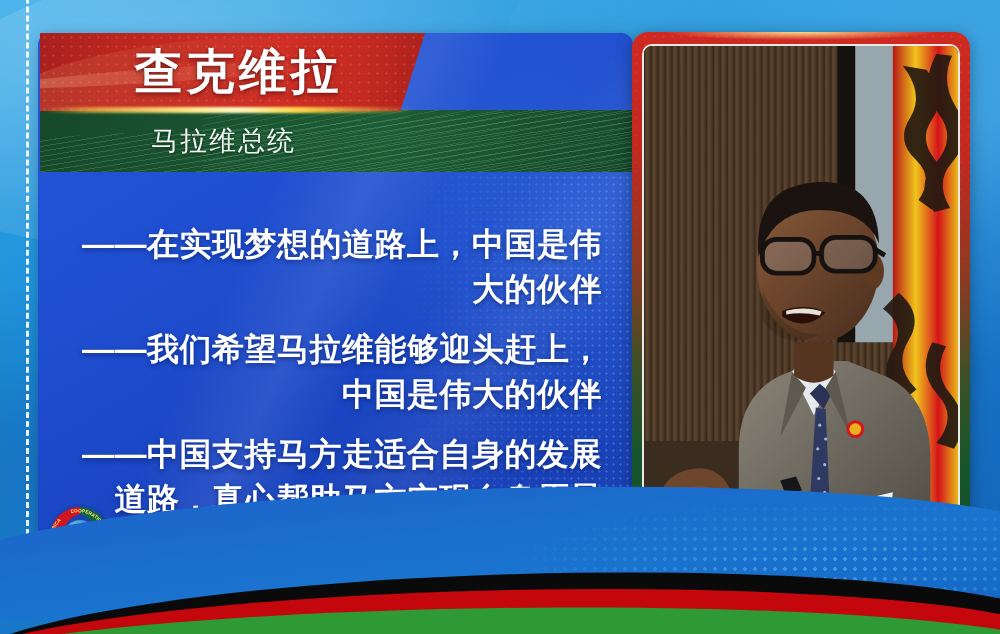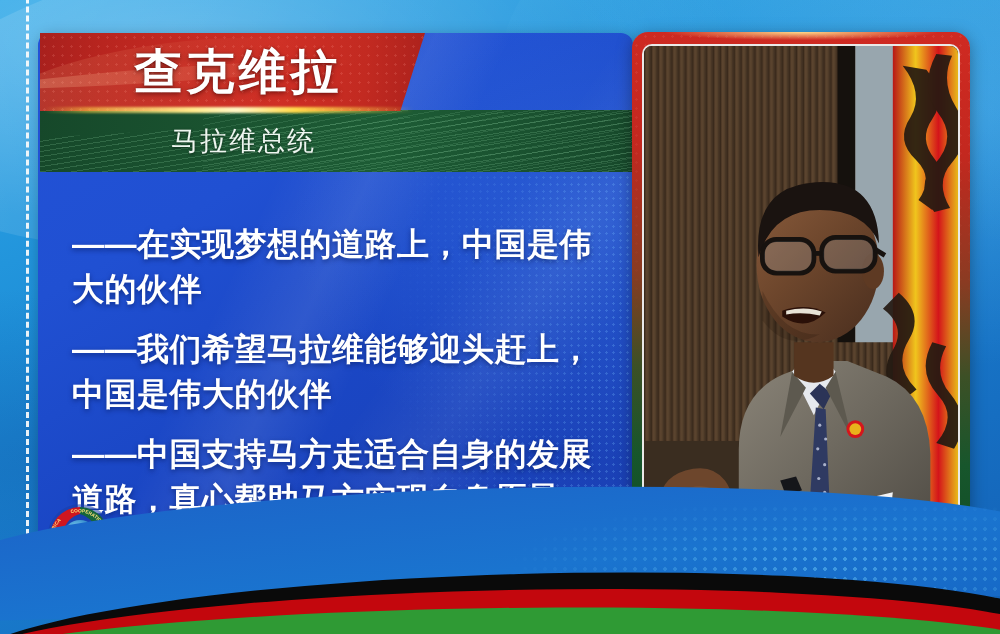--- a/index.html
+++ b/index.html
@@ -65,27 +65,27 @@
 
   
   .band-green{position:absolute;left:40px;top:110px;width:593px;height:62px;overflow:hidden;
     background:linear-gradient(100deg,#16482a 0%,#1a5330 30%,#1d5c35 58%,#17492b 100%);
     clip-path:polygon(0 0, 100% 0, 100% 100%, 0 100%);}
   .band-green .g1{position:absolute;left:-30px;bottom:-58px;width:700px;height:110px;
     background:repeating-linear-gradient(-6deg, rgba(150,220,170,.20) 0px, rgba(150,220,170,.20) 1px, rgba(0,0,0,0) 1px, rgba(0,0,0,0) 5px);
     transform:rotate(-3.2deg);}
   .band-green .g2{position:absolute;right:-90px;top:-28px;width:520px;height:120px;
     background:repeating-linear-gradient(-11deg, rgba(160,225,180,.13) 0px, rgba(160,225,180,.13) 1px, rgba(0,0,0,0) 1px, rgba(0,0,0,0) 6px);}
-  .subtitle-cn{position:absolute;left:56px;top:110px;width:385px;height:62px;
+  .subtitle-cn{position:absolute;left:36px;top:110px;width:385px;height:62px;
     display:flex;align-items:center;justify-content:center;
     color:#eef6f0;font-size:27px;letter-spacing:2px;
     text-shadow:0 1px 3px rgba(0,0,0,.5);padding-right:10px;box-sizing:border-box;}
 
   
-  .quotes{position:absolute;left:72px;top:222px;width:530px;}
+  .quotes{position:absolute;left:72px;top:222px;width:530px;text-align:right;}
   .quote{color:#ffffff;font-size:32px;font-weight:bold;line-height:1.42;letter-spacing:.5px;
     margin-bottom:14px;text-shadow:0 2px 5px rgba(0,20,80,.55);}
 
   
   .logo{position:absolute;left:46px;top:503px;width:68px;height:68px;}
   
   .photo-frame{position:absolute;left:632px;top:32px;width:338px;height:545px;border-radius:16px;
     overflow:hidden;
     background:linear-gradient(182deg,#cf2a22 0%,#c3281f 22%,#8a3b22 45%,#3c5026 62%,#17562c 78%,#0e4a24 100%);
     box-shadow:0 3px 16px rgba(0,0,0,.35);}

